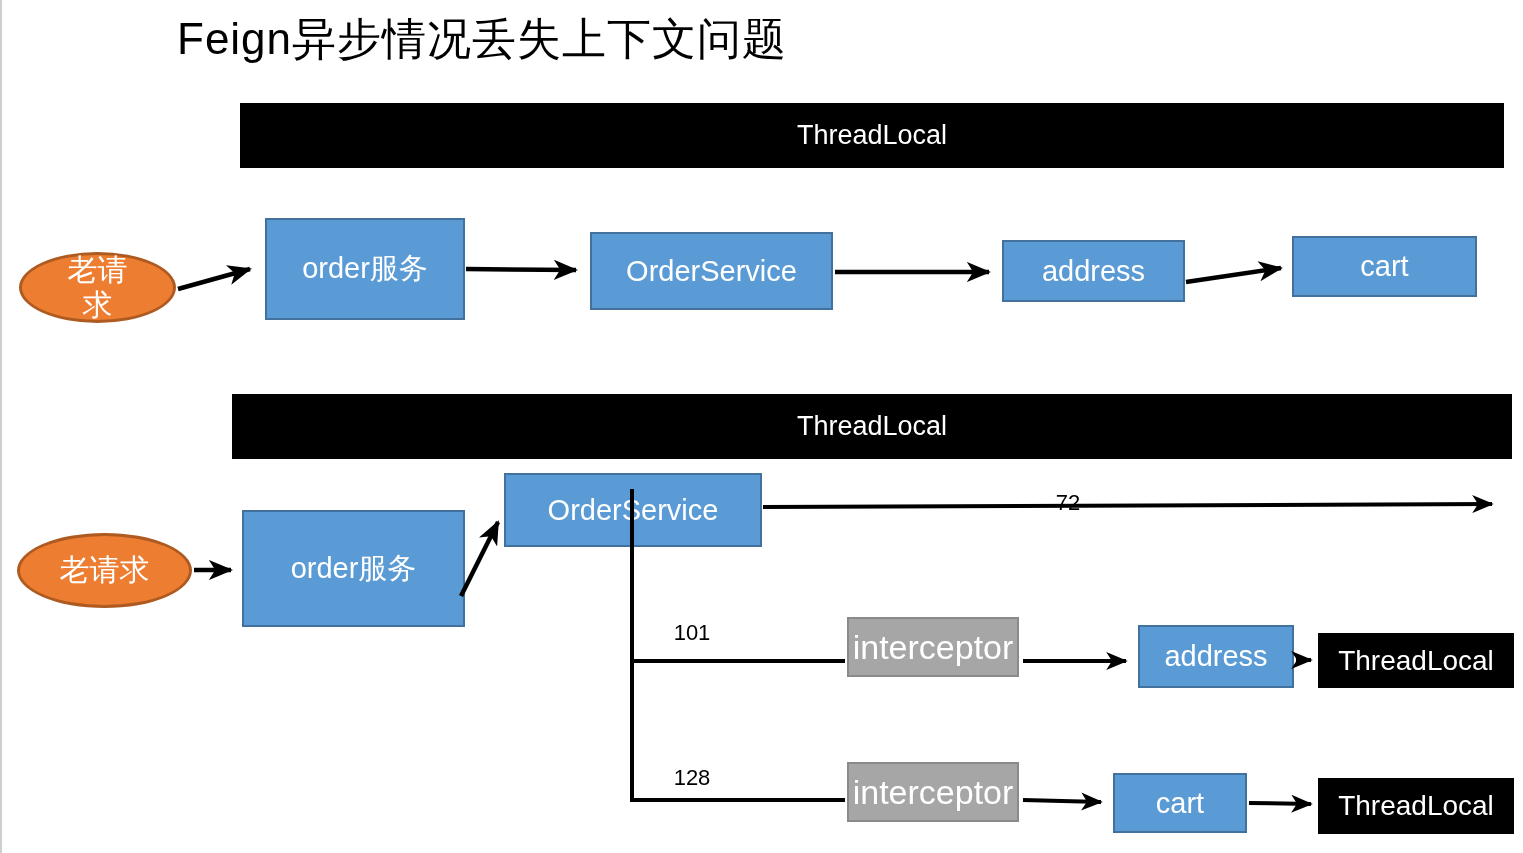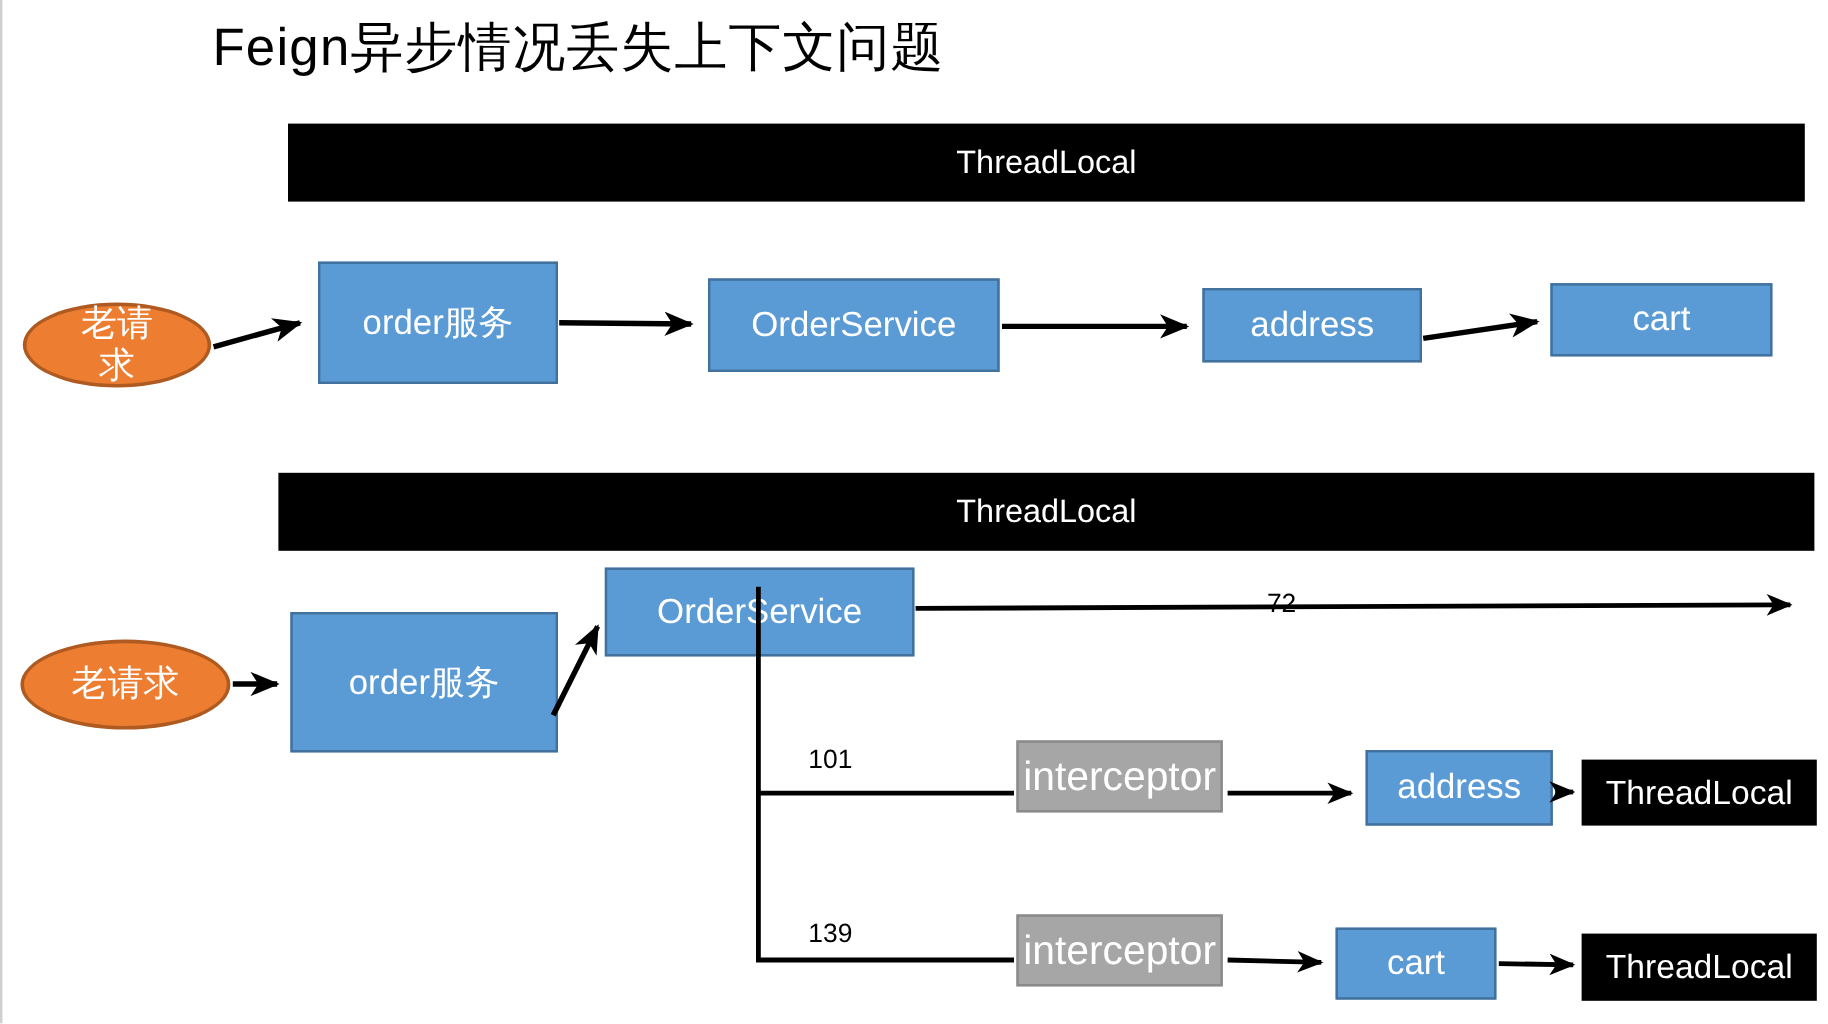--- a/index.html
+++ b/index.html
@@ -116,21 +116,21 @@
   <div class="tlabel" style="left:1028px; top:490px; width:76px;">72</div>
 
   <div class="tlabel" style="left:648px; top:620px; width:84px;">101</div>
 
   <div class="graybox abs" style="left:845px; top:617px; width:172px; height:60px;">interceptor</div>
 
   <div class="bluebox abs" style="left:1136px; top:625px; width:156px; height:63px;">address</div>
 
   <div class="blackbox abs" style="left:1316px; top:633px; width:196px; height:55px;">ThreadLocal</div>
 
-  <div class="tlabel" style="left:648px; top:765px; width:84px;">139</div>
+  <div class="tlabel" style="left:648px; top:765px; width:84px;">128</div>
 
   <div class="graybox abs" style="left:845px; top:762px; width:172px; height:60px;">interceptor</div>
 
   <div class="bluebox abs" style="left:1111px; top:773px; width:134px; height:60px;">cart</div>
 
   <div class="blackbox abs" style="left:1316px; top:778px; width:196px; height:56px;">ThreadLocal</div>
 
   <svg class="arrows" viewBox="0 0 1523 853">
     <defs>
       <marker id="ah" viewBox="0 0 12 10" refX="11" refY="5" markerWidth="5.5" markerHeight="4.5" orient="auto-start-reverse">

